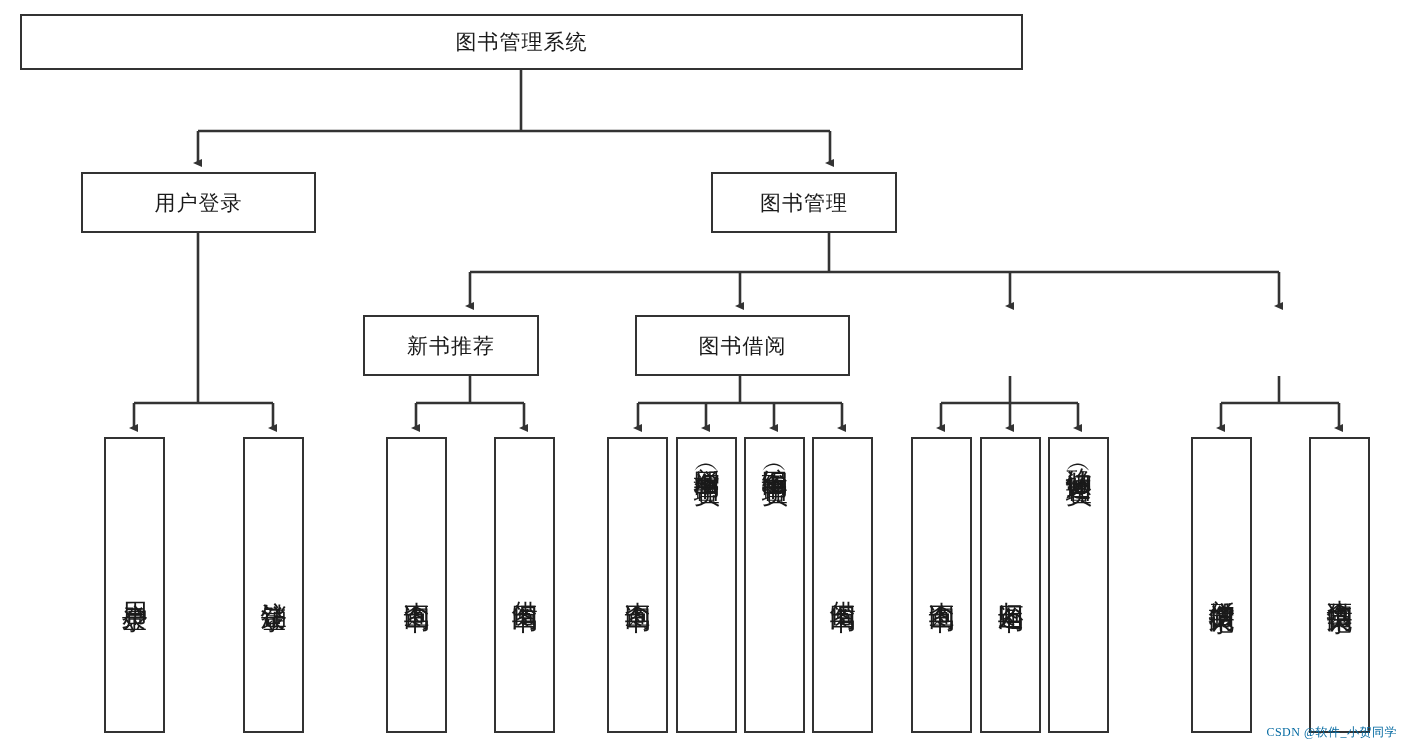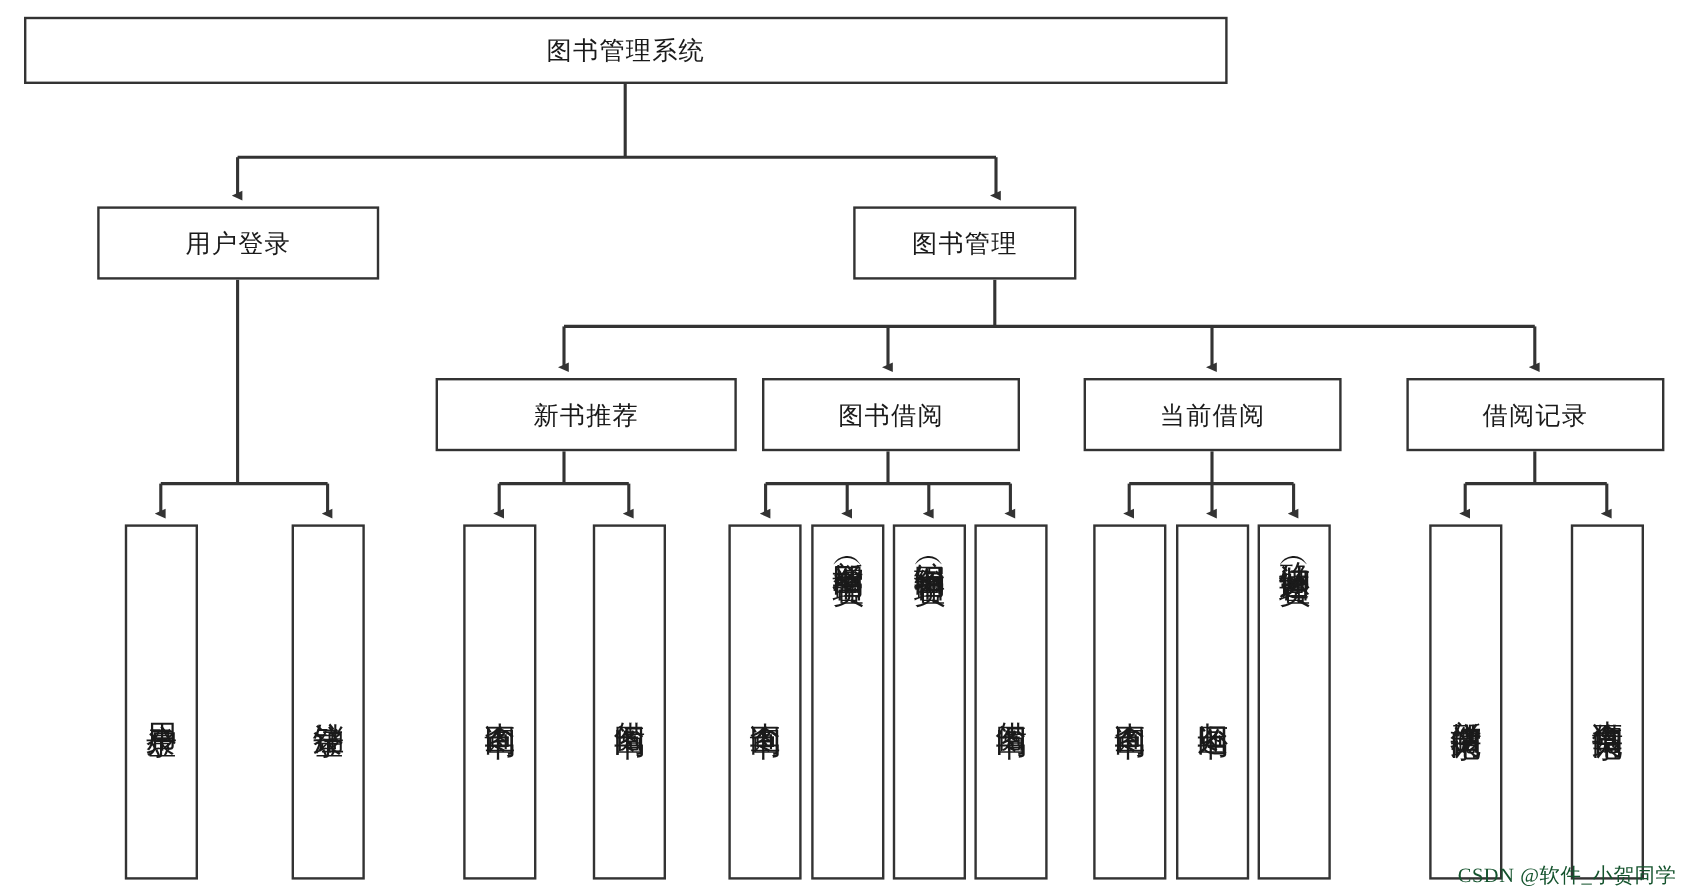--- a/index.html
+++ b/index.html
@@ -51,22 +51,22 @@
     white-space: nowrap;
   }
   .node.v.mid {
     align-items: center;
     padding-top: 0;
   }
   .watermark {
     position: absolute;
     right: 8px;
     bottom: 6px;
-    font-size: 17px;
-    color: #14532d;
+    font-size: 12px;
+    color: #0369a1;
     letter-spacing: 0.5px;
     white-space: nowrap;
   }
 </style>
 </head>
 <body>
 
 <div id="canvas">
 
   <svg class="wires" viewBox="0 0 1405 747" xmlns="http://www.w3.org/2000/svg">
@@ -123,31 +123,25 @@
     <span>图书管理系统</span>
   </div>
 
   <div class="node h" style="left:81px; top:172px; width:235px; height:61px;">
     <span>用户登录</span>
   </div>
   <div class="node h" style="left:711px; top:172px; width:186px; height:61px;">
     <span>图书管理</span>
   </div>
 
-  <div class="node h" style="left:363px; top:315px; width:251px; height:61px;">
+  <div class="node h" style="left:363px; top:315px; width:176px; height:61px;">
     <span>新书推荐</span>
   </div>
   <div class="node h" style="left:635px; top:315px; width:215px; height:61px;">
     <span>图书借阅</span>
-  </div>
-  <div class="node h" style="left:903px; top:315px; width:215px; height:61px;">
-    <span>当前借阅</span>
-  </div>
-  <div class="node h" style="left:1172px; top:315px; width:215px; height:61px;">
-    <span>借阅记录</span>
   </div>
 
   <div class="node v mid" style="left:104px; top:437px; width:61px; height:296px;">
     <span class="vtext">用户登录</span>
   </div>
   <div class="node v mid" style="left:243px; top:437px; width:61px; height:296px;">
     <span class="vtext">注销登录</span>
   </div>
 
   <div class="node v mid" style="left:386px; top:437px; width:61px; height:296px;">

